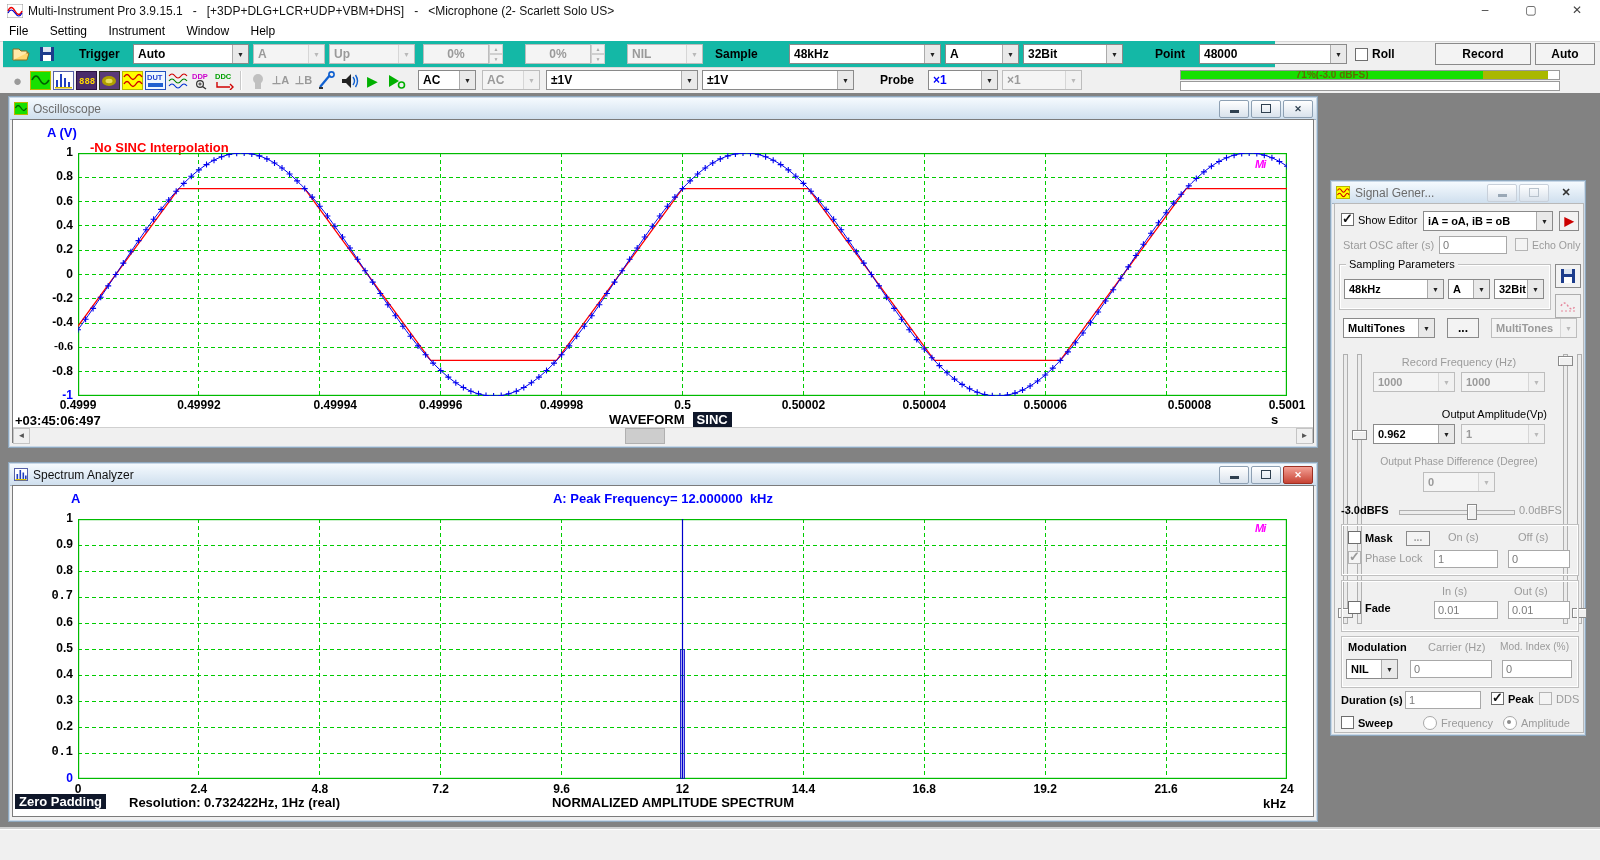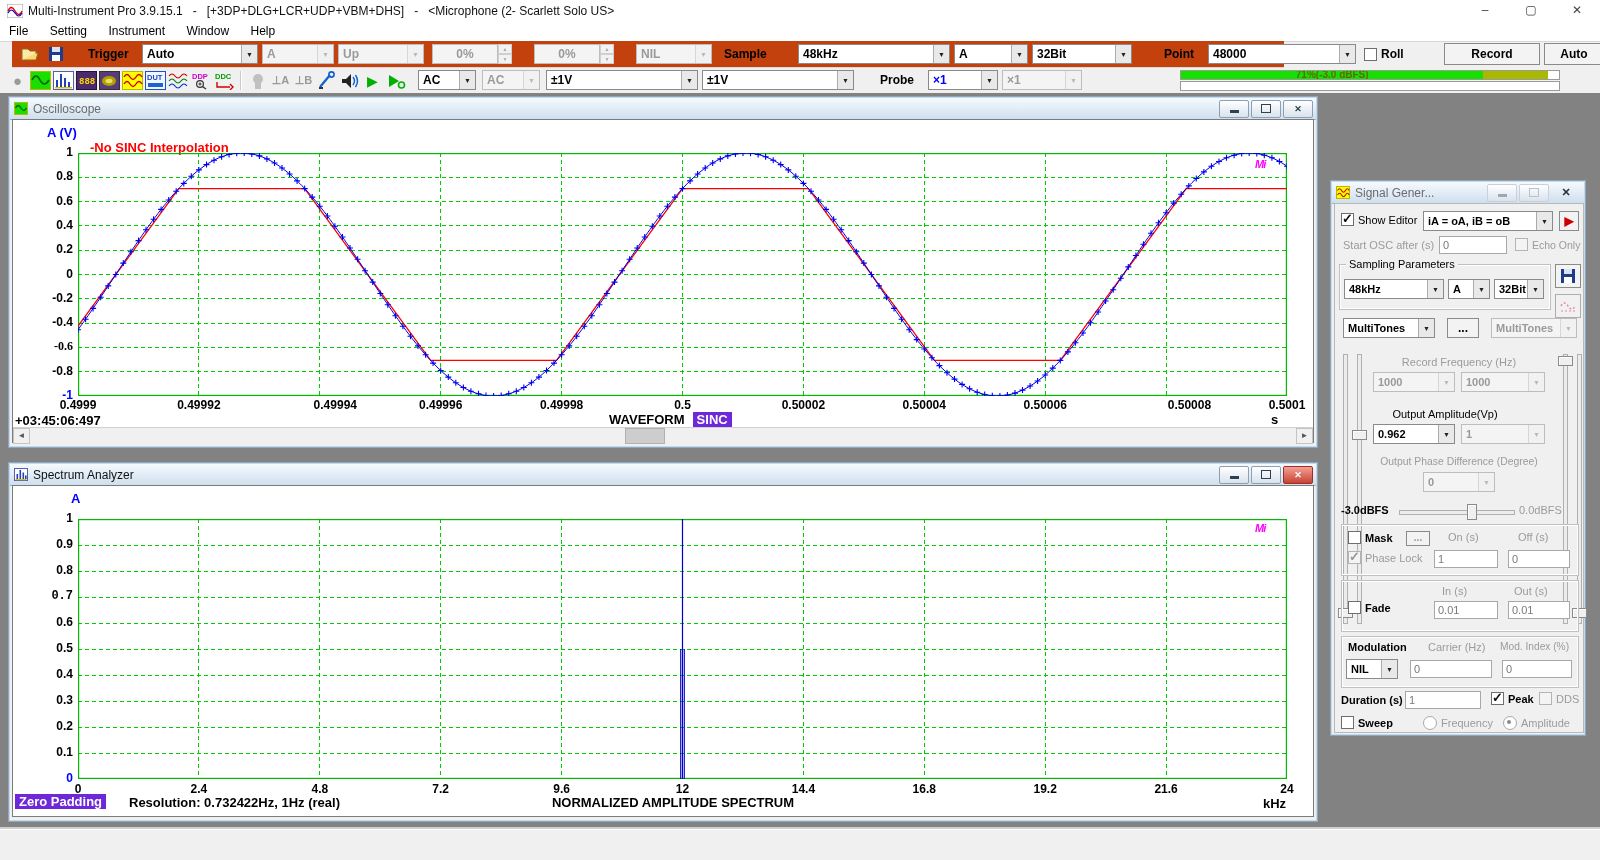--- a/index.html
+++ b/index.html
@@ -5,21 +5,21 @@
   html,body{margin:0;padding:0}
   body{width:1600px;height:860px;position:relative;overflow:hidden;background:#f0f0f0;
        font-family:"Liberation Sans",sans-serif;font-size:12px;color:#000;}
   .abs{position:absolute}
   
   .titlebar{left:0;top:0;width:1600px;height:22px;background:#fff;border-bottom:1px solid #e3e3e3}
   .titletext{left:28px;top:4px;font-size:12px;white-space:pre;color:#111}
   .wbtn{top:0;width:46px;height:22px;text-align:center;line-height:20px;color:#444;font-size:12px}
   .menubar{left:0;top:22px;width:1600px;height:19px;background:#fff;border-bottom:1px solid #d7d7d7}
   .menuitem{display:inline-block;padding:2px 9px 0 9px;font-size:12px}
-  .tbar{left:12px;top:41px;width:1272px;height:26px;background:#c2410c;border-bottom:1px solid #d9d9d9}
+  .tbar{left:3px;top:41px;width:1272px;height:26px;background:#14b8a6;border-bottom:1px solid #d9d9d9}
   .tbar2{left:0;top:68px;width:1600px;height:25px;background:#f0f0f0;border-bottom:1px solid #c9c9c9}
   .tlabel{font-weight:bold;font-size:12px;line-height:26px}
   
   .combo{height:20px;background:#fff;border:1px solid #8a8a8a;box-sizing:border-box;display:flex;align-items:center}
   .combo .v{flex:1;padding-left:4px;font-weight:bold;font-size:12px;white-space:nowrap;overflow:hidden}
   .combo .a{width:15px;align-self:stretch;background:#e9e9e9;border-left:1px solid #ababab;
             display:flex;align-items:center;justify-content:center;font-size:7px;color:#222}
   .combo.dis{background:#f4f4f4;border-color:#bdbdbd}
   .combo.dis .v{color:#9a9a9a}
   .combo.dis .a{background:#f1f1f1;color:#b9b9b9;border-left:1px solid #d6d6d6}
@@ -61,21 +61,21 @@
       display:flex;align-items:center;justify-content:center;color:#2f4050;font-size:9px;font-weight:bold}
   .wb.red{background:linear-gradient(#f3a095,#c74334);border-color:#9c2f22;color:#fff}
   .gmin{width:9px;height:3px;background:#2f4050;margin-top:6px}
   .grest{width:8px;height:7px;border:1px solid #2f4050;background:transparent}
   .wclient{position:absolute;left:3px;top:22px;background:#fff;border:1px solid #7b7b7b;box-sizing:border-box}
   .bluestat{color:#0000ff;font-weight:bold;font-size:13px;white-space:pre}
   .redann{color:#ff0000;font-weight:bold;font-size:13px}
   .tick{position:absolute;font-weight:bold;font-size:12px;color:#000}
   .mi{color:#ff00ff;font-weight:bold;font-style:italic;font-size:11px;letter-spacing:-1px}
   .footbold{font-weight:bold;font-size:13px;color:#000}
-  .invbox{background:#6d28d9;color:#fff;font-weight:bold;font-size:13px;padding:0 4px}
+  .invbox{background:#0f172a;color:#fff;font-weight:bold;font-size:13px;padding:0 4px}
   
   .sbar{background:#f0f0f0;border-top:1px solid #d0d0d0}
   .sarr{position:absolute;top:0;width:17px;height:16px;background:#f0f0f0;border:1px solid #c4c4c4;box-sizing:border-box;
         font-size:8px;color:#555;text-align:center;line-height:14px}
   .sthumb{position:absolute;top:0;height:16px;background:#cdcdcd;border:1px solid #b0b0b0;box-sizing:border-box}
   
   .sg-lbl{font-size:11px;white-space:nowrap}
   .gray{color:#9b9b9b}
   .inp{border:1px solid #a8a8a8;background:#fff;font-size:11px;color:#7a7a7a;display:flex;align-items:center;
        padding-left:3px;box-sizing:border-box}
@@ -432,20 +432,21 @@
           <span class="gmin"></span>
         </span>
       <span class="wb">
           <span class="grest"></span>
         </span>
       <span class="wb red">✕</span>
     </span>
   </div>
   <div class="wclient" style="width:1302px;height:332px">
     <span class="abs bluestat" style="left:58px;top:5px">A</span>
+    <div class="abs bluestat" style="left:250px;top:5px;width:800px;text-align:center">A: Peak Frequency= 12.000000  kHz</div>
     <svg class="abs" id="spec-svg" style="left:65px;top:33px" width="1209" height="260">
         <line x1="0" y1="26" x2="1209" y2="26" stroke="#00cc00" stroke-width="1" stroke-dasharray="4 3" shape-rendering="crispEdges"></line>
         <line x1="0" y1="52" x2="1209" y2="52" stroke="#00cc00" stroke-width="1" stroke-dasharray="4 3" shape-rendering="crispEdges"></line>
         <line x1="0" y1="78" x2="1209" y2="78" stroke="#00cc00" stroke-width="1" stroke-dasharray="4 3" shape-rendering="crispEdges"></line>
         <line x1="0" y1="104" x2="1209" y2="104" stroke="#00cc00" stroke-width="1" stroke-dasharray="4 3" shape-rendering="crispEdges"></line>
         <line x1="0" y1="130" x2="1209" y2="130" stroke="#00cc00" stroke-width="1" stroke-dasharray="4 3" shape-rendering="crispEdges"></line>
         <line x1="0" y1="156" x2="1209" y2="156" stroke="#00cc00" stroke-width="1" stroke-dasharray="4 3" shape-rendering="crispEdges"></line>
         <line x1="0" y1="182" x2="1209" y2="182" stroke="#00cc00" stroke-width="1" stroke-dasharray="4 3" shape-rendering="crispEdges"></line>
         <line x1="0" y1="208" x2="1209" y2="208" stroke="#00cc00" stroke-width="1" stroke-dasharray="4 3" shape-rendering="crispEdges"></line>
         <line x1="0" y1="234" x2="1209" y2="234" stroke="#00cc00" stroke-width="1" stroke-dasharray="4 3" shape-rendering="crispEdges"></line>
@@ -467,21 +468,21 @@
     <div class="abs" id="spec-yt" style="left:0;top:0">
         <span class="tick" style="left: 22px; top: 25px; width: 38px; text-align: right; color: rgb(0, 0, 0);">1</span>
         <span class="tick" style="left: 22px; top: 51px; width: 38px; text-align: right; color: rgb(0, 0, 0);">0.9</span>
         <span class="tick" style="left: 22px; top: 77px; width: 38px; text-align: right; color: rgb(0, 0, 0);">0.8</span>
         <span class="tick" style="left: 22px; top: 103px; width: 38px; text-align: right; color: rgb(0, 0, 0); font-family: Liberation Mono, monospace;">0.7</span>
         <span class="tick" style="left: 22px; top: 129px; width: 38px; text-align: right; color: rgb(0, 0, 0);">0.6</span>
         <span class="tick" style="left: 22px; top: 155px; width: 38px; text-align: right; color: rgb(0, 0, 0);">0.5</span>
         <span class="tick" style="left: 22px; top: 181px; width: 38px; text-align: right; color: rgb(0, 0, 0);">0.4</span>
         <span class="tick" style="left: 22px; top: 207px; width: 38px; text-align: right; color: rgb(0, 0, 0);">0.3</span>
         <span class="tick" style="left: 22px; top: 233px; width: 38px; text-align: right; color: rgb(0, 0, 0);">0.2</span>
-        <span class="tick" style="left: 22px; top: 259px; width: 38px; text-align: right; color: rgb(0, 0, 0);">0.1</span>
+        <span class="tick" style="left: 22px; top: 259px; width: 38px; text-align: right; color: rgb(0, 0, 0); font-family: Liberation Mono, monospace;">0.1</span>
         <span class="tick" style="left: 22px; top: 285px; width: 38px; text-align: right; color: rgb(0, 0, 255);">0</span>
       </div>
     <div class="abs" id="spec-xt" style="left:0;top:0">
         <span class="tick" style="left: 20px; top: 296px; width: 90px; text-align: center;">0</span>
         <span class="tick" style="left: 140.9px; top: 296px; width: 90px; text-align: center;">2.4</span>
         <span class="tick" style="left: 261.8px; top: 296px; width: 90px; text-align: center;">4.8</span>
         <span class="tick" style="left: 382.7px; top: 296px; width: 90px; text-align: center;">7.2</span>
         <span class="tick" style="left: 503.6px; top: 296px; width: 90px; text-align: center;">9.6</span>
         <span class="tick" style="left: 624.5px; top: 296px; width: 90px; text-align: center;">12</span>
         <span class="tick" style="left: 745.4px; top: 296px; width: 90px; text-align: center;">14.4</span>
@@ -585,21 +586,21 @@
     <span class="abs sg-lbl gray" style="left:36px;top:152px;width:176px;text-align:center">Record Frequency (Hz)</span>
     <div class="abs combo sgcombo dis" style="left:38px;top:168px;width:82px">
       <span class="v">1000</span>
       <span class="a">▼</span>
     </div>
     <div class="abs combo sgcombo dis" style="left:126px;top:168px;width:84px">
       <span class="v">1000</span>
       <span class="a">▼</span>
     </div>
 
-    <span class="abs sg-lbl" style="left:22px;top:204px;width:176px;text-align:center">Output Amplitude(Vp)</span>
+    <span class="abs sg-lbl" style="left:36px;top:204px;width:176px;text-align:right">Output Amplitude(Vp)</span>
     <div class="abs combo sgcombo" style="left:38px;top:220px;width:82px">
       <span class="v">0.962</span>
       <span class="a">▼</span>
     </div>
     <div class="abs combo sgcombo dis" style="left:126px;top:220px;width:84px">
       <span class="v">1</span>
       <span class="a">▼</span>
     </div>
 
     <span class="abs sg-lbl gray" style="left:36px;top:252px;width:176px;text-align:center;font-size:10.4px">Output Phase Difference (Degree)</span>

